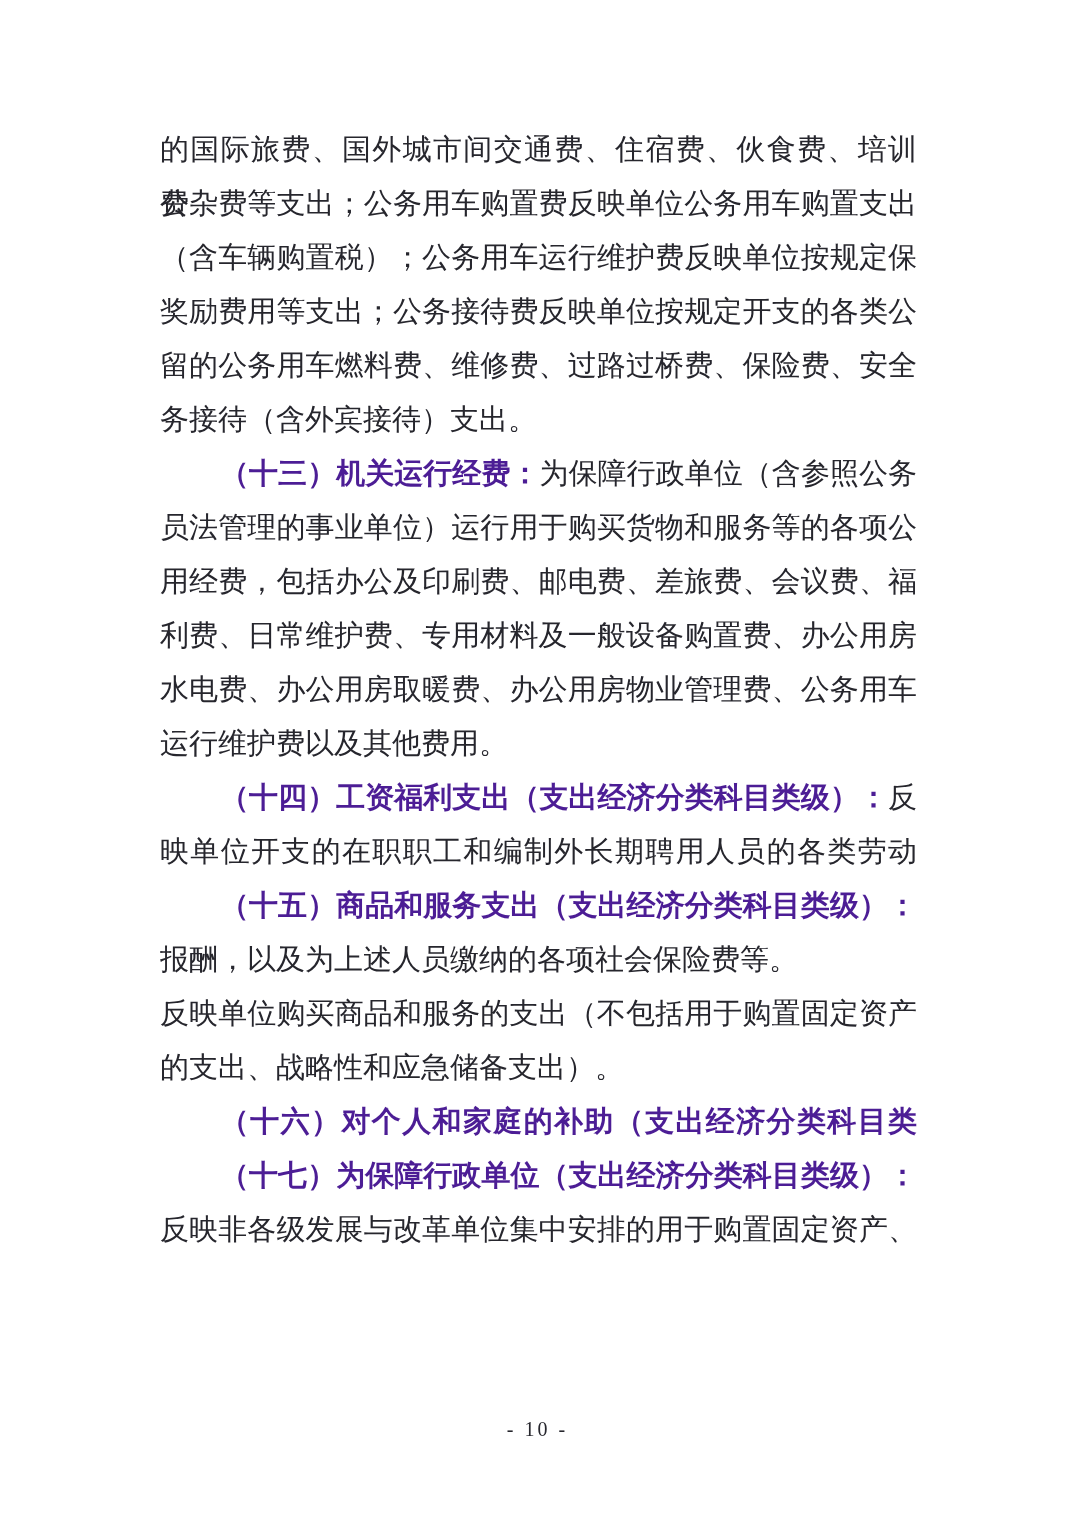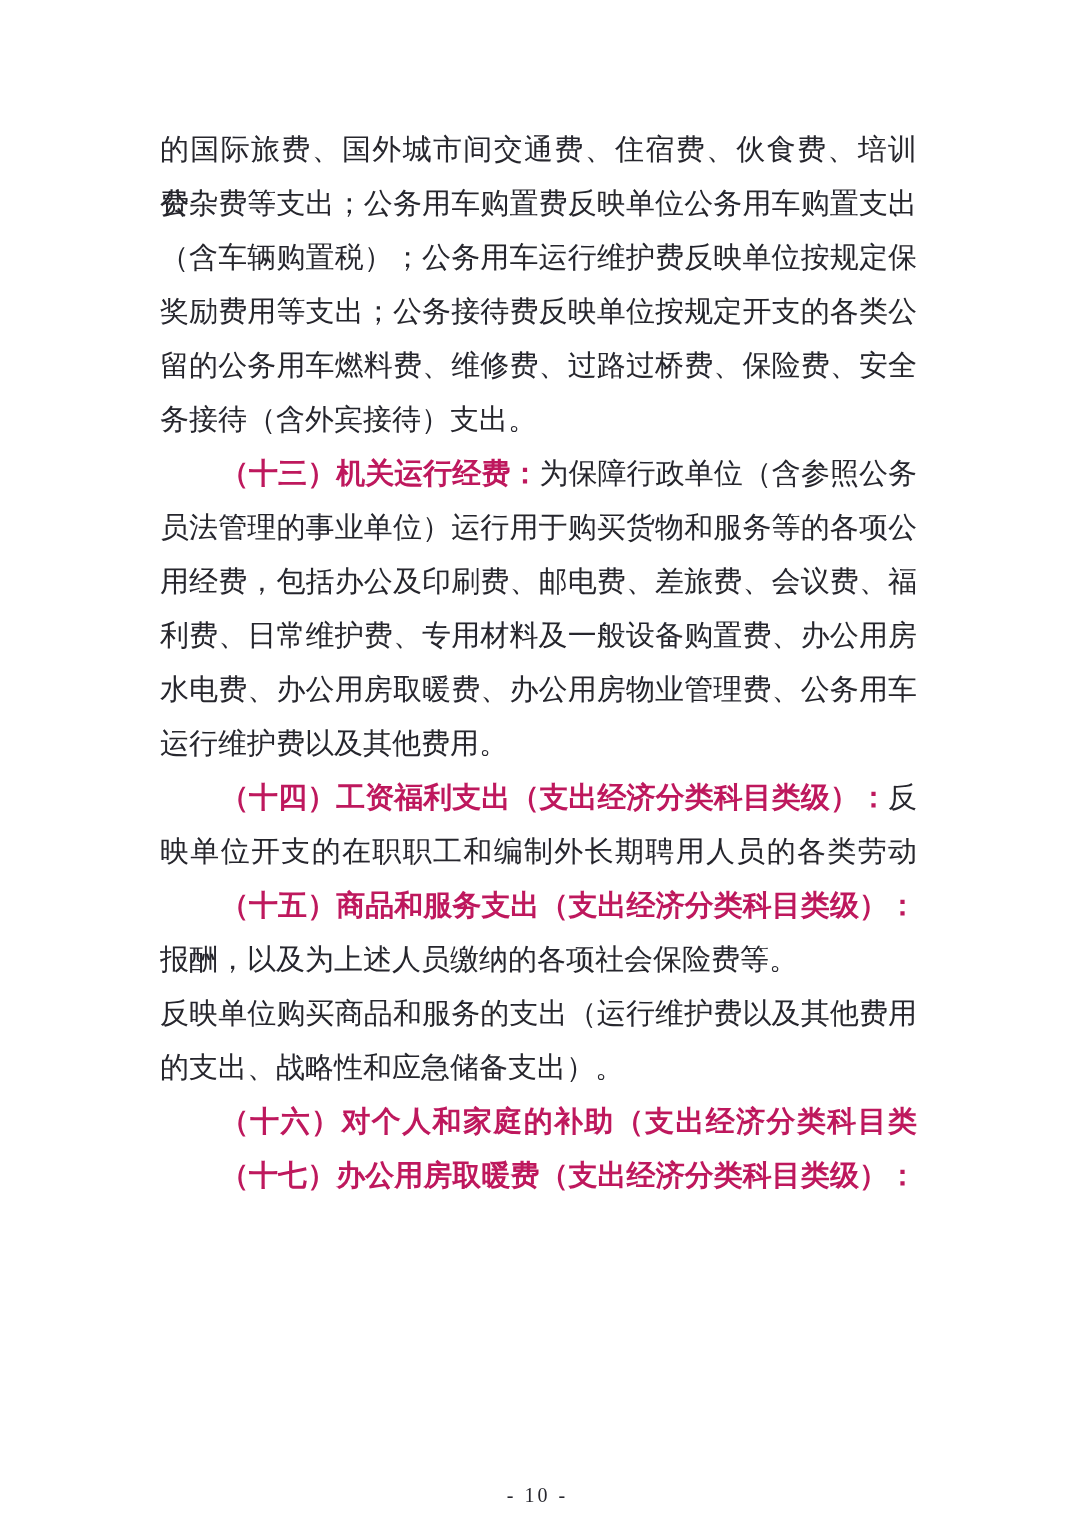--- a/index.html
+++ b/index.html
@@ -32,26 +32,26 @@
     font-weight: 400;
   }
   .line.fill {
     text-align-last: justify;
   }
   .line.indent {
     text-indent: 60px;
   }
   .seg.b {
     font-weight: 700;
-    color: #be185d;
+    color: #4c1d95;
   }
   .footer {
     position: absolute;
     left: 0;
-    top: 1480px;
+    top: 1414px;
     width: 1075px;
     height: 30px;
     line-height: 30px;
     text-align: center;
     font-size: 20px;
     letter-spacing: 3px;
     color: #26262d;
   }
 </style>
 </head>
@@ -68,19 +68,20 @@
       <div class="line indent fill"><span class="seg b">（十三）机关运行经费：</span><span class="seg">为保障行政单位（含参照公务</span></div>
       <div class="line fill"><span class="seg">员法管理的事业单位）运行用于购买货物和服务等的各项公</span></div>
       <div class="line fill"><span class="seg">用经费，包括办公及印刷费、邮电费、差旅费、会议费、福</span></div>
       <div class="line fill"><span class="seg">利费、日常维护费、专用材料及一般设备购置费、办公用房</span></div>
       <div class="line fill"><span class="seg">水电费、办公用房取暖费、办公用房物业管理费、公务用车</span></div>
       <div class="line"><span class="seg">运行维护费以及其他费用。</span></div>
       <div class="line indent fill"><span class="seg b">（十四）工资福利支出（支出经济分类科目类级）：</span><span class="seg">反</span></div>
       <div class="line fill"><span class="seg">映单位开支的在职职工和编制外长期聘用人员的各类劳动</span></div>
       <div class="line indent fill"><span class="seg b">（十五）商品和服务支出（支出经济分类科目类级）：</span></div>
       <div class="line"><span class="seg">报酬，以及为上述人员缴纳的各项社会保险费等。</span></div>
-      <div class="line fill"><span class="seg">反映单位购买商品和服务的支出（运行维护费以及其他费用</span></div>
+      <div class="line fill"><span class="seg">反映单位购买商品和服务的支出（不包括用于购置固定资产</span></div>
       <div class="line"><span class="seg">的支出、战略性和应急储备支出）。</span></div>
       <div class="line indent fill"><span class="seg b">（十六）对个人和家庭的补助（支出经济分类科目类</span></div>
-      <div class="line indent fill"><span class="seg b">（十七）办公用房取暖费（支出经济分类科目类级）：</span></div>
+      <div class="line indent fill"><span class="seg b">（十七）为保障行政单位（支出经济分类科目类级）：</span></div>
+      <div class="line fill"><span class="seg">反映非各级发展与改革单位集中安排的用于购置固定资产、</span></div>
     </div>
   <div class="footer">- 10 -</div>
 </div>
 
 </body></html>

